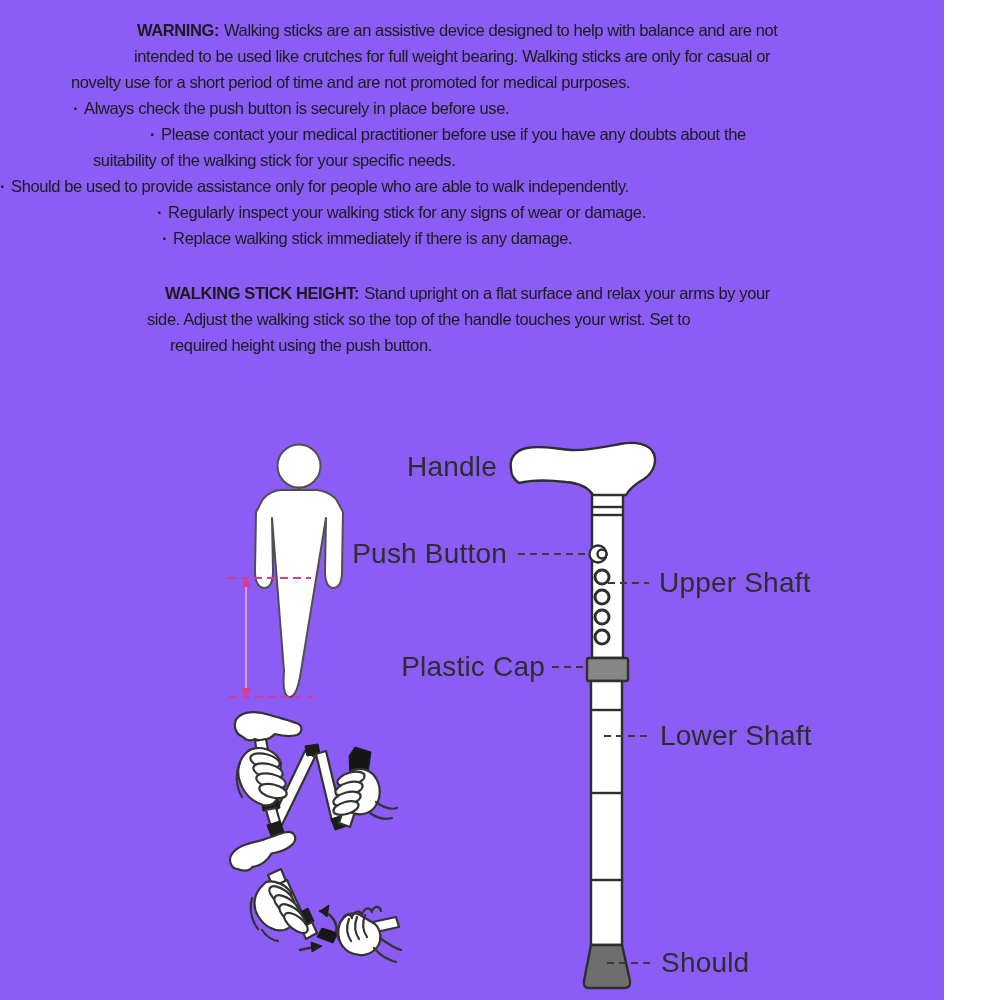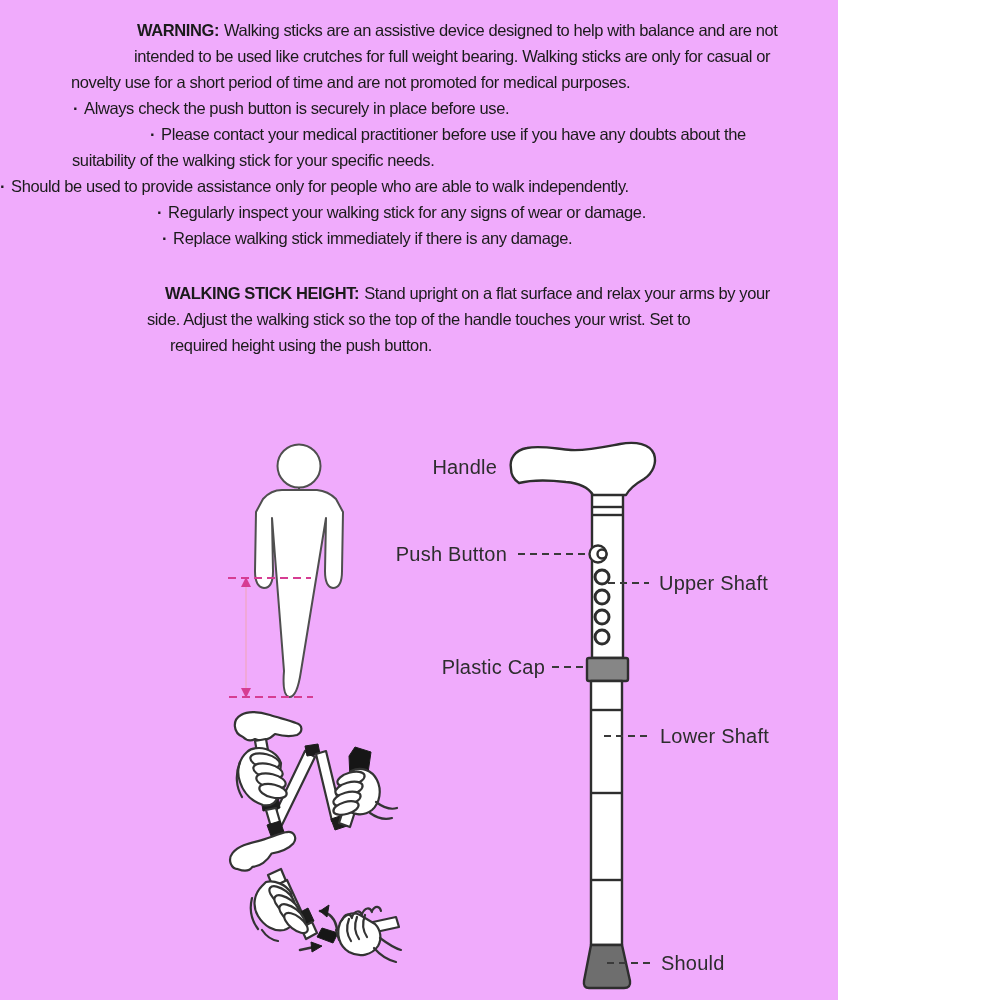--- a/index.html
+++ b/index.html
@@ -1,26 +1,26 @@
 <!DOCTYPE html>
 <html><head>
 <meta charset="utf-8">
 <style>
   html,body { margin:0; padding:0; background:#ffffff; }
   .page {
-    position:relative; width:838px; height:1000px; background:#f0abfc;
+    position:relative; width:944px; height:1000px; background:#8b5cf6;
     font-family:"Liberation Sans","DejaVu Sans",sans-serif; overflow:hidden;
   }
   .textblock { position:absolute; top:17px; left:0; color:#1b1b1b;
     font-size:16.5px; letter-spacing:-0.4px; }
   .tl { height:26px; line-height:26px; white-space:nowrap; }
   .tl b { font-weight:700; margin-right:5px; }
   .dot { display:inline-block; margin-right:6px; font-weight:700; }
   .spacer { height:29px; }
-  .dlabel { position:absolute; font-size:20px; line-height:30px; color:#2d2d2d;
+  .dlabel { position:absolute; font-size:28px; line-height:30px; color:#2d2d2d;
     letter-spacing:0.2px; white-space:nowrap; }
   .r { text-align:right; }
   svg.art { position:absolute; left:0; top:0; }
   
   .ln   { fill:#ffffff; stroke:#2e2e2e; stroke-width:2.4; stroke-linejoin:round; }
   .hole { fill:#ffffff; stroke:#2e2e2e; stroke-width:3; }
   .dashl{ stroke:#3a3a3a; stroke-width:2.2; stroke-dasharray:7 5; }
   .pln  { fill:#ffffff; stroke:#4f4f4f; stroke-width:2; stroke-linejoin:round; }
   .plnn { fill:none; stroke:#4f4f4f; stroke-width:2; }
   .ill  { fill:#ffffff; stroke:#333333; stroke-width:2.2; stroke-linejoin:round; stroke-linecap:round; }
@@ -34,21 +34,21 @@
 
 <div class="page">
 
   <div class="textblock">
     <div class="tl" style="margin-left:137px"><b>WARNING:</b><span>Walking sticks are an assistive device designed to help with balance and are not</span></div>
     <div class="tl" style="margin-left:134px">intended to be used like crutches for full weight bearing. Walking sticks are only for casual or</div>
     <div class="tl" style="margin-left:71px">novelty use for a short period of time and are not promoted for medical purposes.</div>
 
     <div class="tl" style="margin-left:73px"><span class="dot">·</span><span>Always check the push button is securely in place before use.</span></div>
     <div class="tl" style="margin-left:150px"><span class="dot">·</span><span>Please contact your medical practitioner before use if you have any doubts about the</span></div>
-    <div class="tl" style="margin-left:72px">suitability of the walking stick for your specific needs.</div>
+    <div class="tl" style="margin-left:93px">suitability of the walking stick for your specific needs.</div>
     <div class="tl" style=""><span class="dot">·</span><span>Should be used to provide assistance only for people who are able to walk independently.</span></div>
     <div class="tl" style="margin-left:157px"><span class="dot">·</span><span>Regularly inspect your walking stick for any signs of wear or damage.</span></div>
     <div class="tl" style="margin-left:162px"><span class="dot">·</span><span>Replace walking stick immediately if there is any damage.</span></div>
 
     <div class="spacer"></div>
 
     <div class="tl" style="margin-left:165px"><b>WALKING STICK HEIGHT:</b><span>Stand upright on a flat surface and relax your arms by your</span></div>
     <div class="tl" style="margin-left:147px">side. Adjust the walking stick so the top of the handle touches your wrist. Set to</div>
     <div class="tl" style="margin-left:170px">required height using the push button.</div>
   </div>

